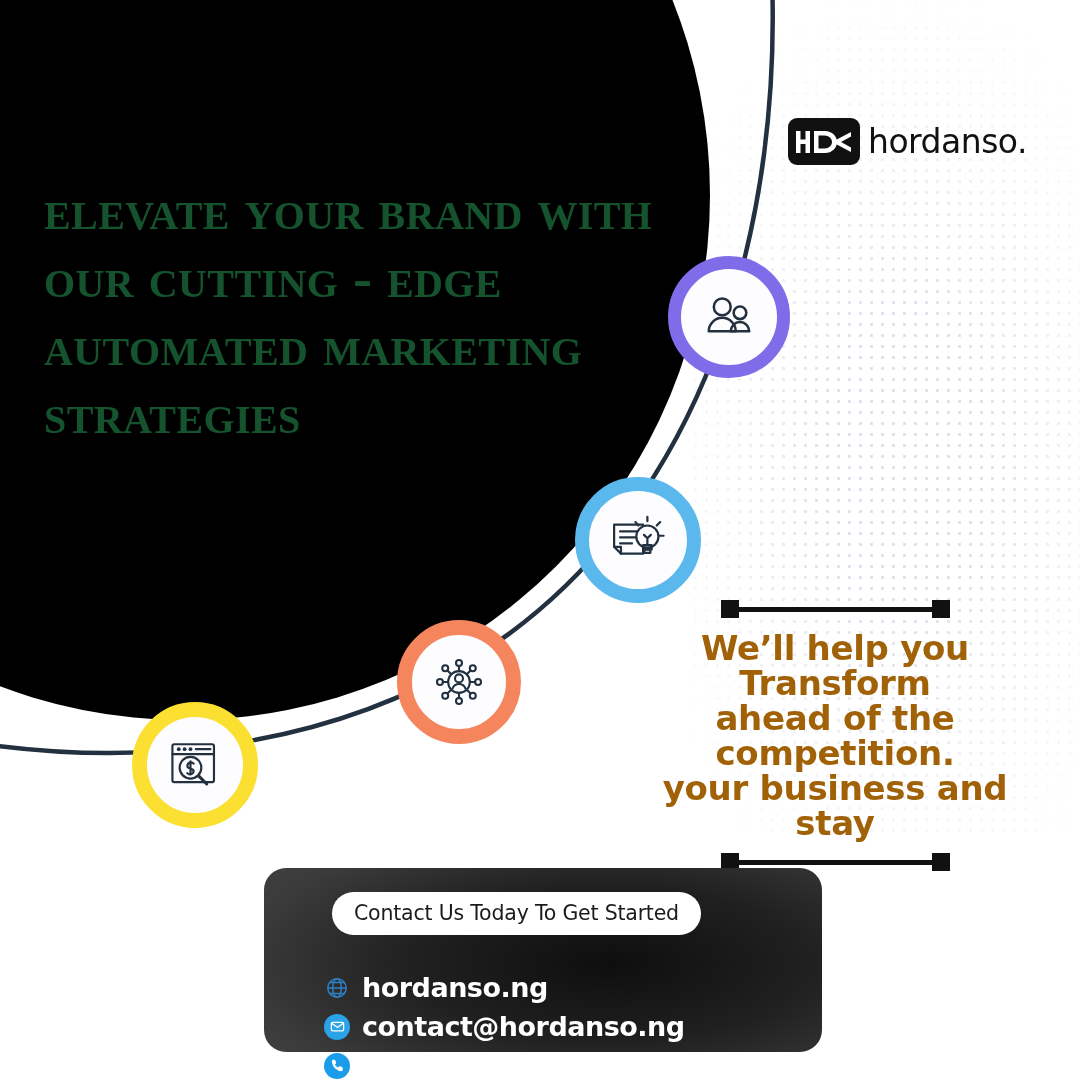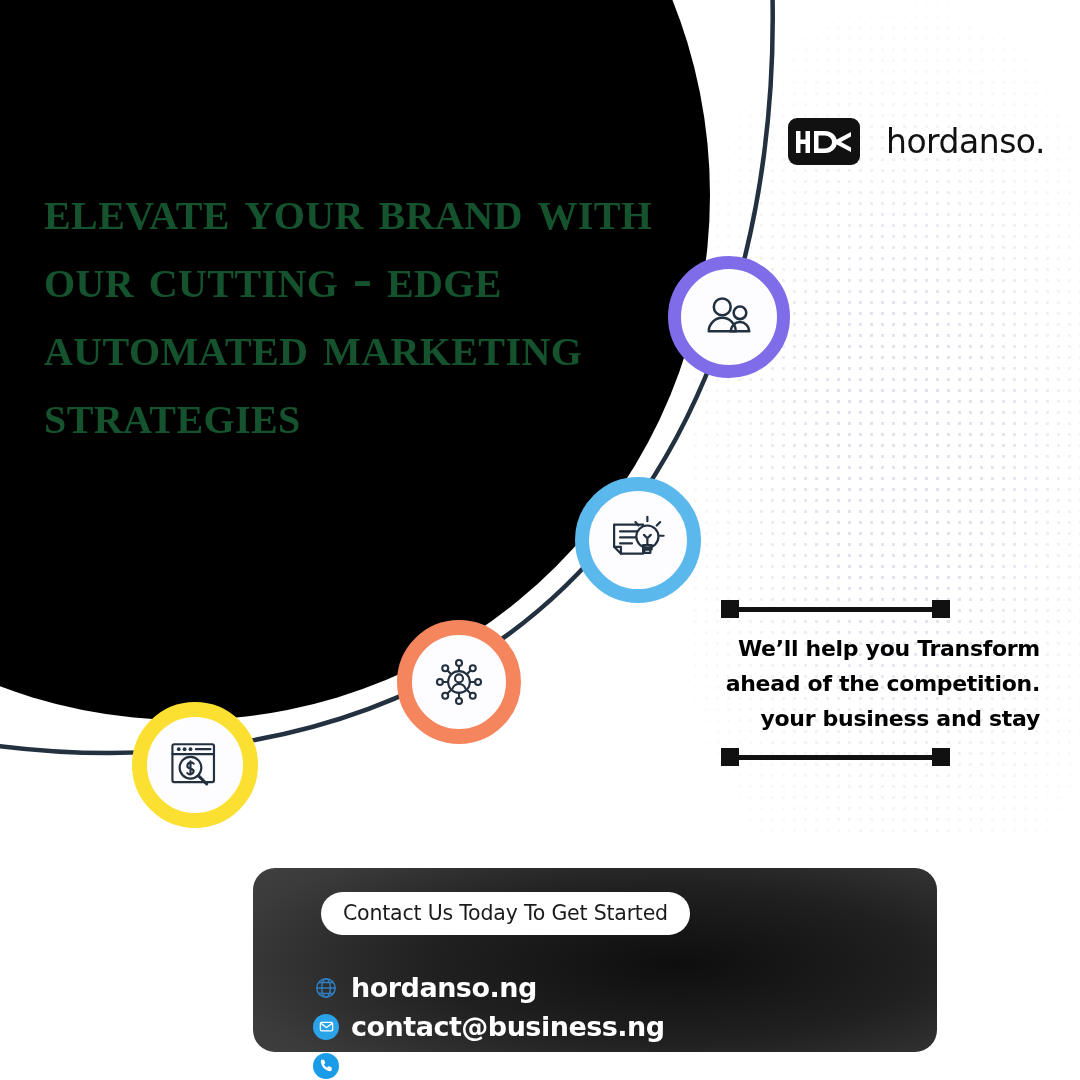--- a/index.html
+++ b/index.html
@@ -45,21 +45,21 @@
     color:#14532d;
     font-size:57px;
     line-height:68px;
     letter-spacing:.4px;
     font-weight:700;
     font-variant:small-caps;
     text-transform:lowercase;
   }
 
   
-  .logo{position:absolute;left:788px;top:118px;display:flex;align-items:center;gap:26px;}
+  .logo{position:absolute;left:788px;top:118px;display:flex;align-items:center;gap:8px;}
   .logo-mark{
     width:72px;height:47px;background:#111111;border-radius:9px;
     display:flex;align-items:center;justify-content:center;
   }
   .logo-word{
     font-family:"DejaVu Sans", sans-serif;
     font-size:33px;color:#111111;letter-spacing:-.5px;font-weight:400;
   }
 
   
@@ -73,28 +73,28 @@
   .b-network{left:397px;top:620px;width:124px;height:124px;border:15px solid #f4855c;}
   .b-seo    {left:132px;top:702px;width:126px;height:126px;border:15px solid #fbe031;}
 
   
   .tagline-wrap{position:absolute;left:630px;top:600px;width:410px;}
   .rule{display:flex;align-items:center;justify-content:center;height:18px;}
   .rule .cap{width:18px;height:18px;background:#111111;flex:0 0 auto;}
   .rule .line{height:5px;background:#111111;width:193px;flex:0 0 auto;}
   .tagline{
     font-family:"DejaVu Sans", sans-serif;
-    font-weight:700;font-size:22px;line-height:35px;
-    color:#000000;text-align:right;letter-spacing:-.3px;
+    font-weight:700;font-size:34px;line-height:35px;
+    color:#a16207;text-align:center;letter-spacing:-.3px;
     margin:13px 0 12px 0;
   }
 
   
   .card{
-    position:absolute;left:253px;top:868px;width:684px;height:184px;
+    position:absolute;left:264px;top:868px;width:558px;height:184px;
     border-radius:22px;
     background:
       radial-gradient(ellipse 85% 100% at 62% 52%, #0e0e0e 0%, #202020 42%, #3b3b3b 78%, #434343 100%);
   }
   .pill{
     position:absolute;left:68px;top:24px;
     background:#ffffff;border-radius:24px;
     padding:9px 22px 10px 22px;
     font-family:"DejaVu Sans", sans-serif;
     font-size:20.5px;color:#1b1b1b;letter-spacing:-.2px;
@@ -232,21 +232,21 @@
         <span class="ctext">hordanso.ng</span>
       </div>
 
       <div class="crow">
         <span class="cicon ic-mail">
           <svg width="15" height="15" viewBox="0 0 24 24" fill="none" stroke="#ffffff" stroke-width="2" stroke-linejoin="round">
             <rect x="2.2" y="5.2" width="19.6" height="13.6" rx="2"></rect>
             <path d="M3 7 l9 6.6 L21 7"></path>
           </svg>
         </span>
-        <span class="ctext">contact@business.ng</span>
+        <span class="ctext">contact@hordanso.ng</span>
       </div>
 
       <div class="crow">
         <span class="cicon ic-phone">
           <svg width="15" height="15" viewBox="0 0 24 24" fill="#ffffff">
             <path d="M6.6 2.6 c1 0 1.6 .5 2 1.5 l1.1 2.8 c .3 .9 .1 1.6 -.6 2.1 l-1.3 1 c 1 2.3 2.9 4.2 5.2 5.2 l1 -1.3 c .5 -.7 1.2 -.9 2.1 -.6 l2.8 1.1 c 1 .4 1.5 1 1.5 2 v2.4 c 0 1.3 -1 2.3 -2.4 2.2 C 10.3 20.3 3.7 13.7 3 5 c -.1 -1.4 .9 -2.4 2.2 -2.4 z"></path>
           </svg>
         </span>
         <span class="ctext">08060440510</span>
       </div>

